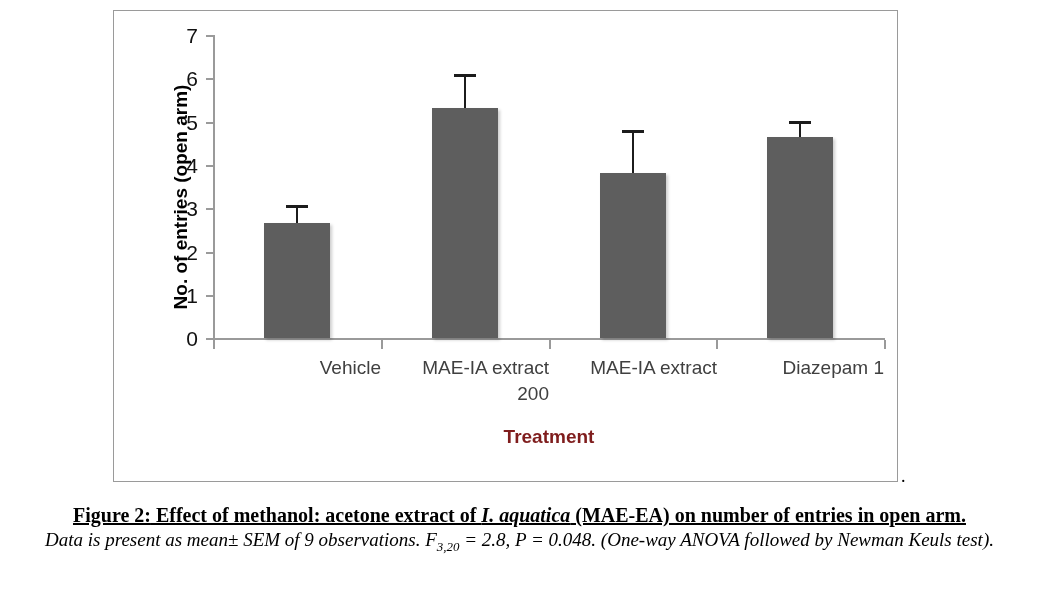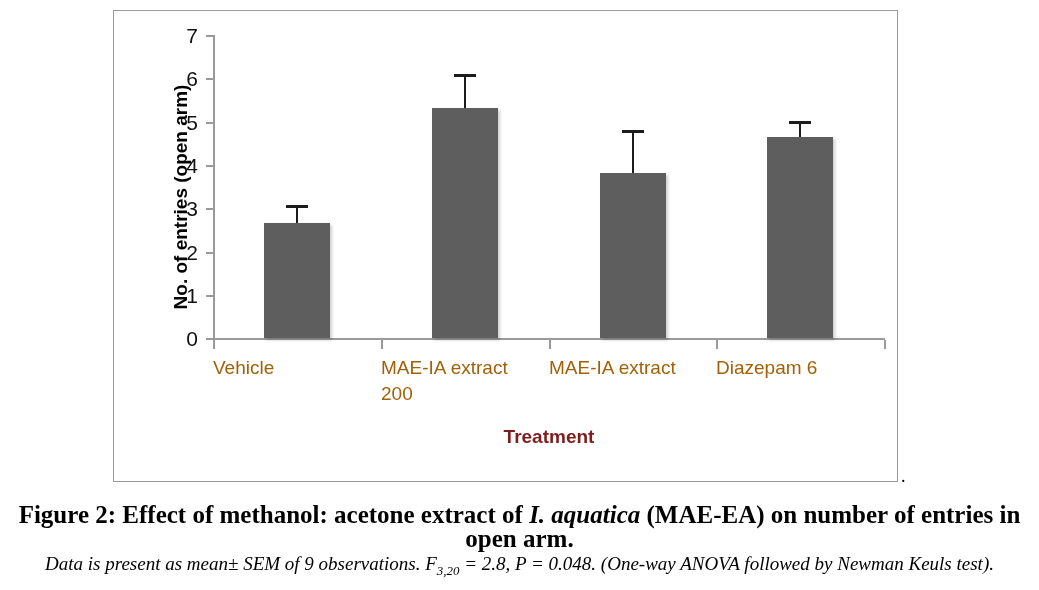--- a/index.html
+++ b/index.html
@@ -96,24 +96,24 @@
     height: 3px;
     width: 22px;
     background: #1c1c1c;
   }
 
   
   .cat-label {
     position: absolute;
     top: 344px;
     width: 168px;
-    text-align: left;
+    text-align: right;
     font-size: 19px;
     line-height: 26px;
-    color: #a16207;
+    color: #404040;
   }
 
   
   #x-axis-title {
     position: absolute;
     left: 99px;
     top: 415px;
     width: 672px;
     text-align: center;
     font-size: 19px;
@@ -149,23 +149,24 @@
     position: absolute;
     left: 0;
     top: 503px;
     width: 1039px;
     font-family: "Liberation Serif", serif;
     color: #000000;
   }
   #caption-line1 {
     text-align: center;
     font-weight: bold;
-    font-size: 25px;
+    font-size: 20px;
     line-height: 24px;
     padding: 0 8px;
+    text-decoration: underline;
   }
   #caption-body {
     text-align: center;
     font-style: italic;
     font-size: 19px;
     line-height: 25px;
     padding: 0 14px;
   }
   .ital { font-style: italic; }
   .sub { font-size: 0.68em; vertical-align: sub; font-style: italic; text-align: right; }
@@ -224,21 +225,21 @@
       <div></div>
     </div>
     <div class="cat-label" style="left:267px">
       <div>MAE-IA extract</div>
       <div>200</div>
     </div>
     <div class="cat-label" style="left:435px">
       <div>MAE-IA extract</div>
     </div>
     <div class="cat-label" style="left:602px">
-      <div>Diazepam 6</div>
+      <div>Diazepam 1</div>
       <div></div>
     </div>
 
     <div id="x-axis-title">Treatment</div>
     <div id="y-axis-title">No. of entries (open arm)</div>
   </div>
 </div>
 
 <div id="trailing-dot">.</div>
 

